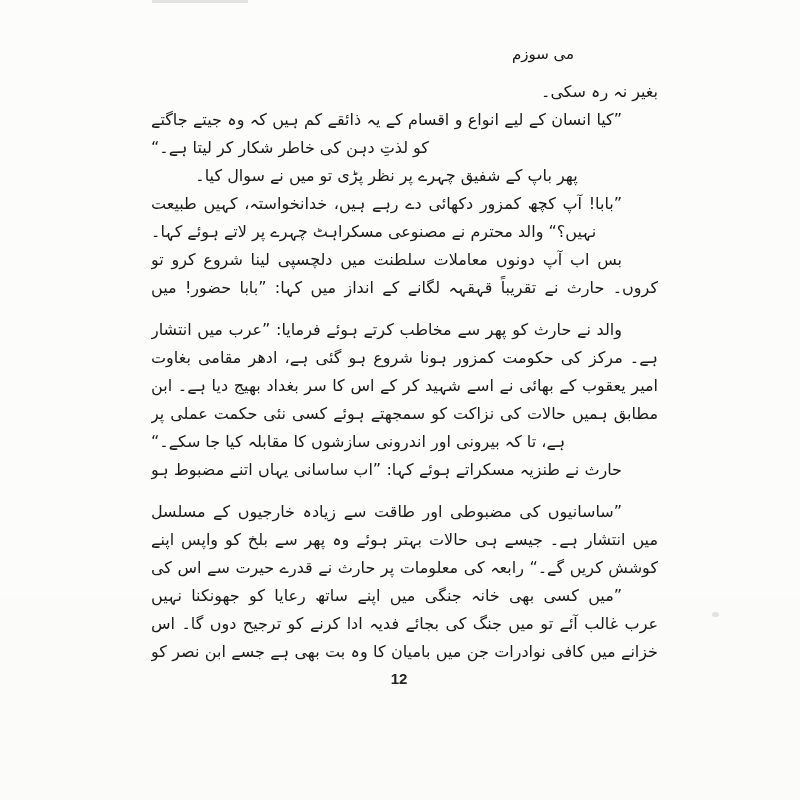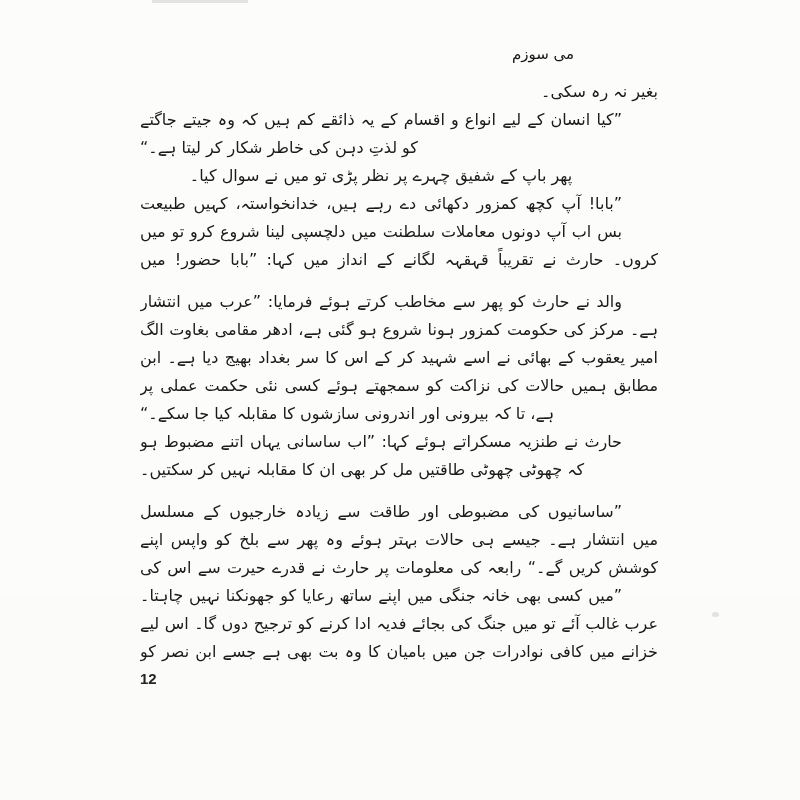--- a/index.html
+++ b/index.html
@@ -55,20 +55,21 @@
     direction: rtl;
     font-size: 16px;
     color: #1a1a1a;
     letter-spacing: 0px;
   }
   .text-line {
     height: 28px;
     line-height: 28px;
     overflow: hidden;
     white-space: nowrap;
+    margin-left: 11px;
   }
   
   .text-line.start {
     padding-right: 36px;
     text-align: justify;
     text-align-last: justify;
     white-space: normal;
   }
   
   .text-line.full {
@@ -81,20 +82,21 @@
   
   .text-line.endr { text-align: right; }
   
   .text-line.single {
     padding-right: 36px;
     text-align: center;
   }
   .text-line.gap { margin-top: 14px; }
   .page-number {
     direction: ltr;
+    text-align: center;
     margin-top: 4px;
     font-family: "Liberation Sans", sans-serif;
     font-weight: bold;
     font-size: 15px;
     color: #242424;
   }
 </style>
 </head>
 <body>
 
@@ -104,29 +106,29 @@
 
   <div class="content-col">
     <div class="running-header">می سوزم</div>
 
     <div class="body-text">
         <div class="text-line endr">بغیر نہ رہ سکی۔</div>
         <div class="text-line start">”کیا انسان کے لیے انواع و اقسام کے یہ ذائقے کم ہیں کہ وہ جیتے جاگتے پنچھیوں</div>
         <div class="text-line endc">کو لذتِ دہن کی خاطر شکار کر لیتا ہے۔“</div>
         <div class="text-line single">پھر باپ کے شفیق چہرے پر نظر پڑی تو میں نے سوال کیا۔</div>
         <div class="text-line start">”بابا! آپ کچھ کمزور دکھائی دے رہے ہیں، خدانخواستہ، کہیں طبیعت مضمحل تو</div>
+        <div class="text-line endc">نہیں؟“ والد محترم نے مصنوعی مسکراہٹ چہرے پر لاتے ہوئے کہا۔</div>
         <div class="text-line start">بس اب آپ دونوں معاملات سلطنت میں دلچسپی لینا شروع کرو تو میں کچھ آرام</div>
         <div class="text-line full">کروں۔ حارث نے تقریباً قہقہہ لگانے کے انداز میں کہا: ”بابا حضور! میں کوشش تو پوری کر رہا</div>
         <div class="text-line start gap">والد نے حارث کو پھر سے مخاطب کرتے ہوئے فرمایا: ”عرب میں انتشار بڑھ رہا</div>
         <div class="text-line full">ہے۔ مرکز کی حکومت کمزور ہونا شروع ہو گئی ہے، ادھر مقامی بغاوت الگ درپیش ہے۔</div>
         <div class="text-line full">امیر یعقوب کے بھائی نے اسے شہید کر کے اس کا سر بغداد بھیج دیا ہے۔ ابن نصر کی ہدایات کے</div>
         <div class="text-line full">مطابق ہمیں حالات کی نزاکت کو سمجھتے ہوئے کسی نئی حکمت عملی پر غور و فکر کرنے کی ضرورت</div>
         <div class="text-line endc">ہے، تا کہ بیرونی اور اندرونی سازشوں کا مقابلہ کیا جا سکے۔“</div>
         <div class="text-line start">حارث نے طنزیہ مسکراتے ہوئے کہا: ”اب ساسانی یہاں اتنے مضبوط ہو گئے ہیں</div>
-        <div class="text-line endc">کہ چھوٹی چھوٹی طاقتیں مل کر بھی ان کا مقابلہ نہیں کر سکتیں۔</div>
         <div class="text-line start gap">”ساسانیوں کی مضبوطی اور طاقت سے زیادہ خارجیوں کے مسلسل حملوں سے عرب</div>
         <div class="text-line full">میں انتشار ہے۔ جیسے ہی حالات بہتر ہوئے وہ پھر سے بلخ کو واپس اپنے قبضے میں لینے کی</div>
         <div class="text-line full">کوشش کریں گے۔“ رابعہ کی معلومات پر حارث نے قدرے حیرت سے اس کی طرف دیکھا۔</div>
         <div class="text-line start">”میں کسی بھی خانہ جنگی میں اپنے ساتھ رعایا کو جھونکنا نہیں چاہتا۔ اگر ساسانیوں پر</div>
         <div class="text-line full">عرب غالب آئے تو میں جنگ کی بجائے فدیہ ادا کرنے کو ترجیح دوں گا۔ اس لیے میں نے</div>
         <div class="text-line full">خزانے میں کافی نوادرات جن میں بامیان کا وہ بت بھی ہے جسے ابن نصر کو تحفے میں پیش کیا گیا</div>
       </div>
 
     <div class="page-number">12</div>
   </div>

